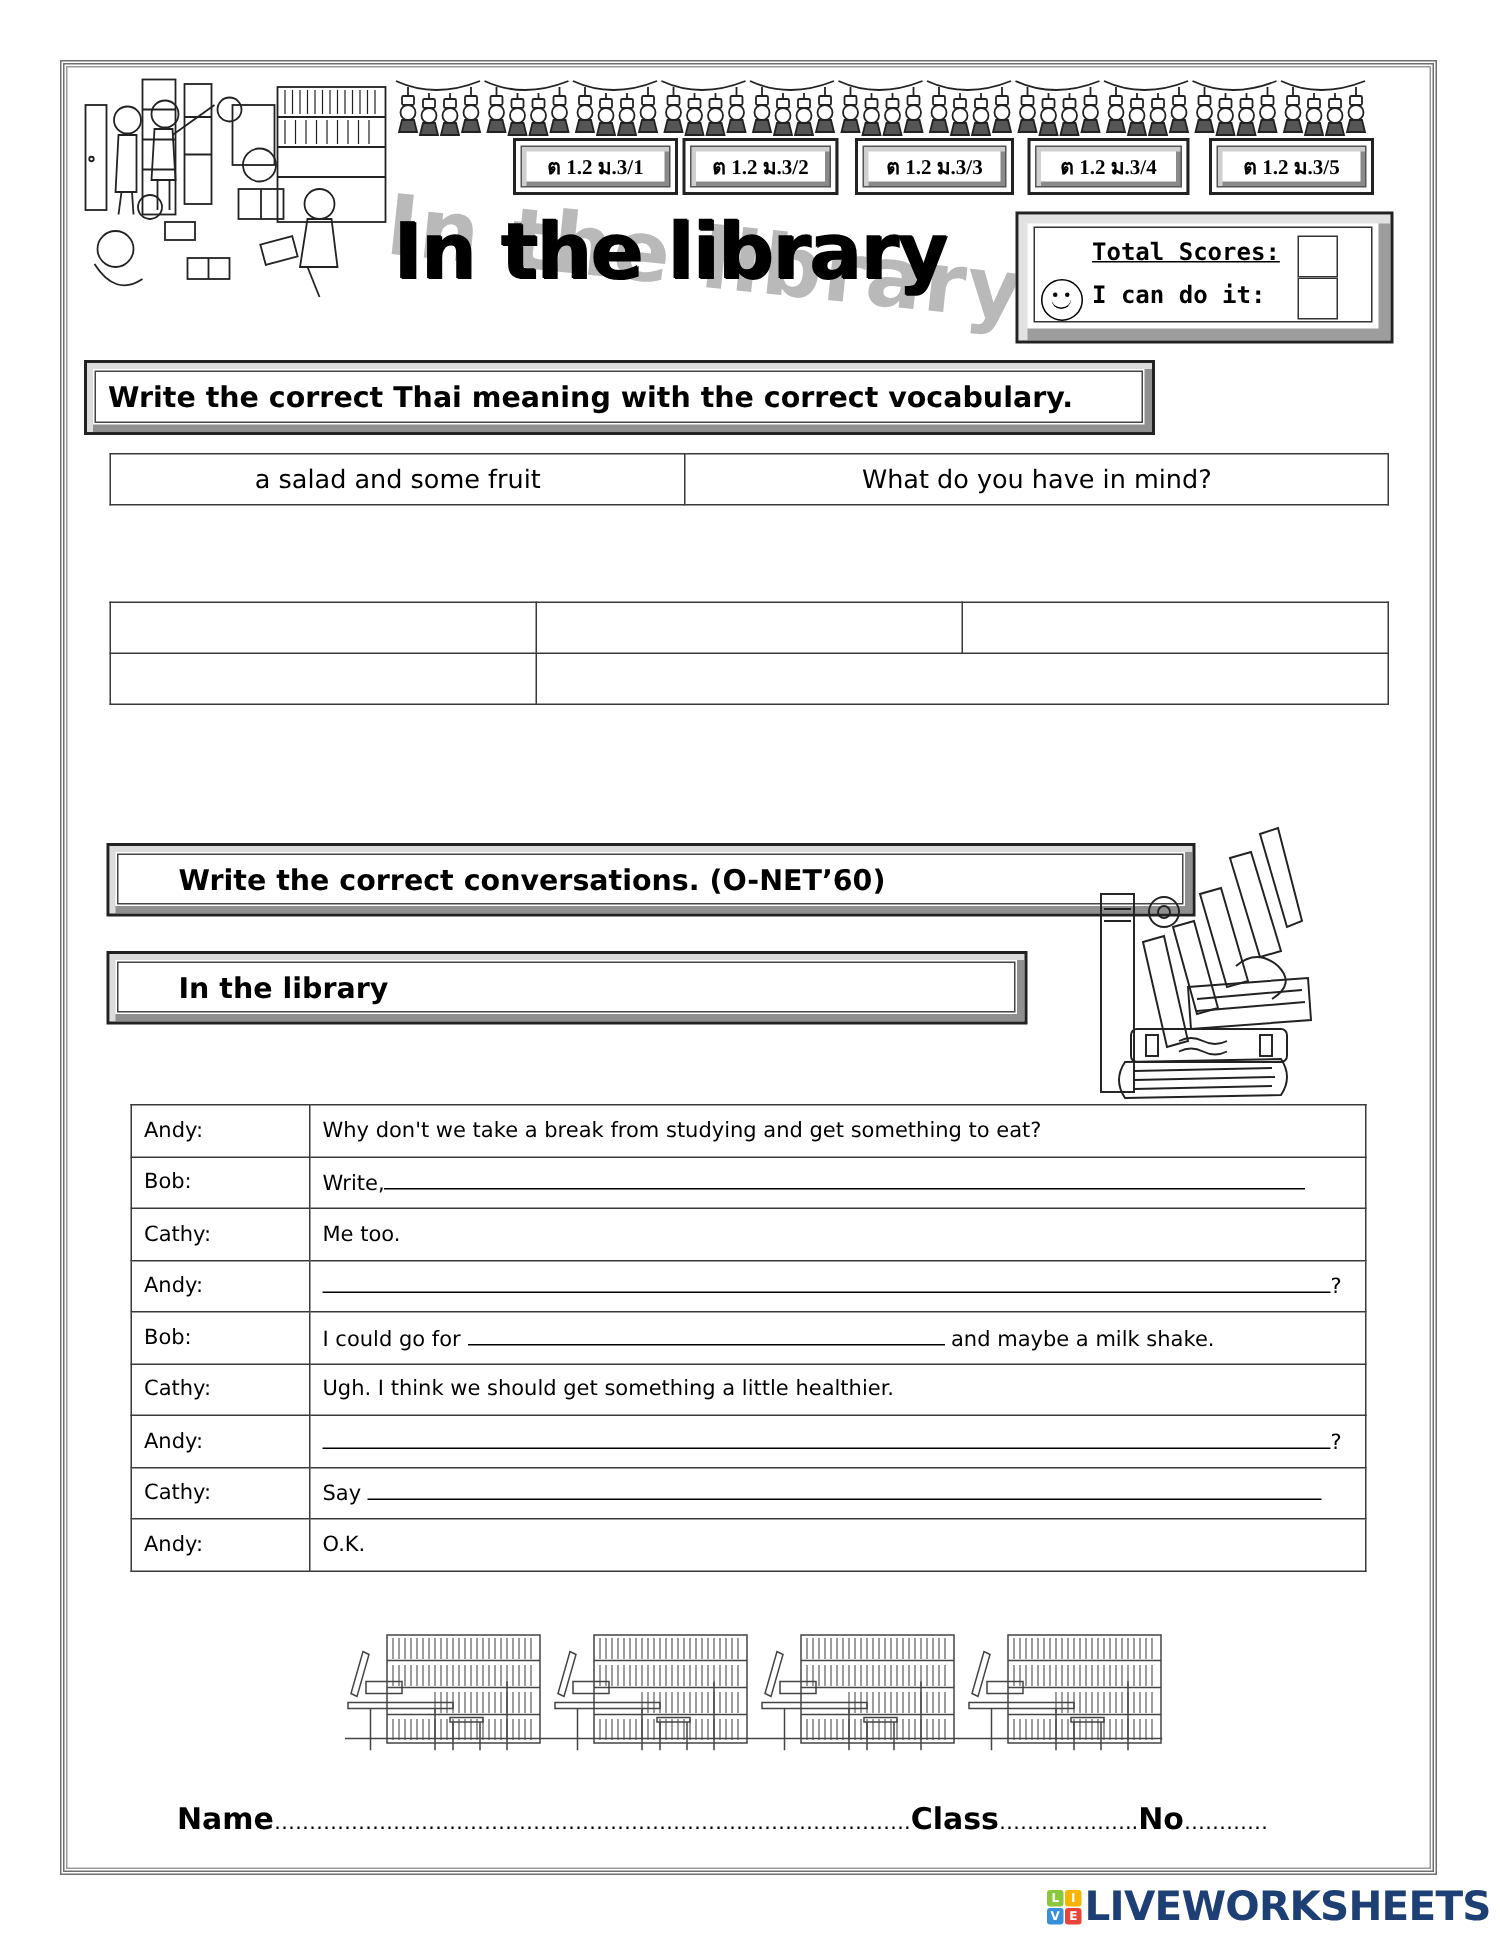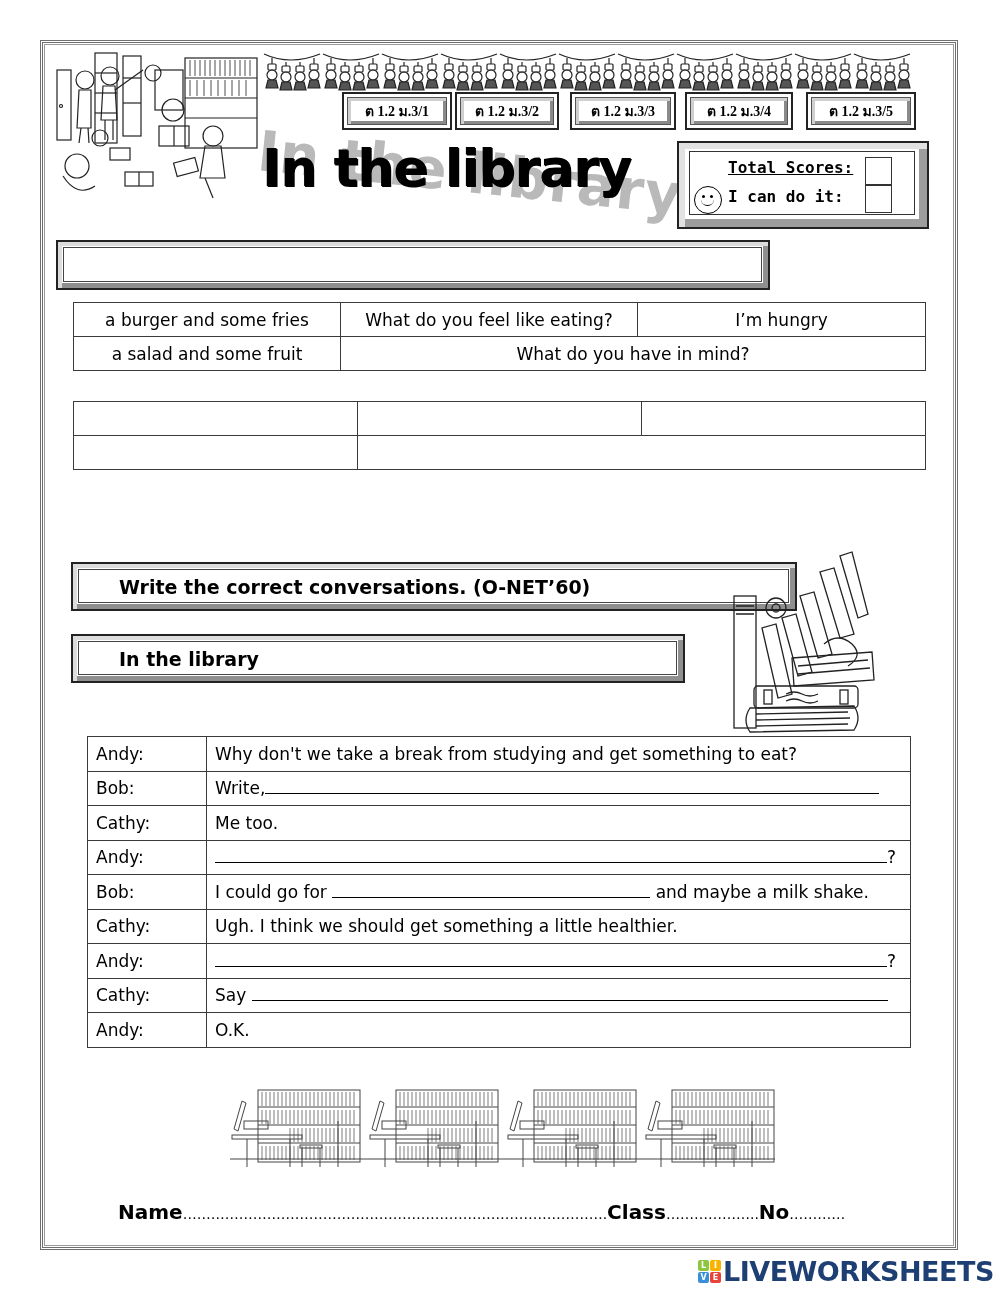--- a/index.html
+++ b/index.html
@@ -54,21 +54,21 @@
   }
   .bevel-bar .inner { position: absolute; left: 5px; top: 5px; right: 6px; bottom: 6px; border: 1px solid #444; }
   .bevel-bar span.t { position: relative; z-index: 1; }
 
   table { border-collapse: collapse; position: absolute; }
   td { border: 1px solid #3a3a3a; font-family: "DejaVu Sans", sans-serif; font-size: 17px; text-align: center; vertical-align: middle; }
 
   .vocab td { height: 34px; }
   .thai td { font-size: 16px; color: #333; }
 
-  .convo td { height: 34.5px; font-size: 17px; text-align: left; padding-left: 8px; }
+  .convo td { height: 34.5px; font-size: 14px; text-align: left; padding-left: 8px; }
   .convo td.speaker { width: 119px; }
   .blank { display: inline-block; border-bottom: 1.5px solid #000; height: 14px; vertical-align: baseline; }
 
   .book-art { position: absolute; left: 728px; top: 548px; width: 150px; height: 185px; }
   .shelves-art { position: absolute; left: 230px; top: 1087px; width: 545px; height: 80px; }
 
   .footer-line {
     position: absolute; left: 118px; top: 1200px; font-family: "DejaVu Sans", sans-serif; font-size: 20px; font-weight: bold; white-space: nowrap;
   }
   .footer-line .dots { font-weight: normal; font-size: 14px; letter-spacing: 0; }
@@ -201,29 +201,25 @@
     <div class="smiley"></div>
     <div class="score-label" style="left:38px;top:6px;text-decoration:underline;">Total Scores:</div>
     <div class="score-label" style="left:38px;top:35px;">I can do it:</div>
     <div class="score-cell" style="top:5px;"></div>
     <div class="score-cell" style="top:33px;"></div>
   </div>
 </div>
 
 <div class="bevel-bar" style="left:56px;top:240px;width:714px;height:50px;">
   <div class="inner"></div>
+  <span class="t" style="margin-left:14px;">Write the correct Thai meaning with the correct vocabulary.</span>
 </div>
 
 <table class="vocab" style="left:73px;top:302px;width:853px;">
   <tbody>
-      <tr>
-    <td style="width:267px;">a burger and some fries</td>
-    <td style="width:297px;">What do you feel like eating?</td>
-    <td>I’m hungry</td>
-  </tr>
   <tr>
     <td>a salad and some fruit</td>
     <td colspan="2">What do you have in mind?</td>
   </tr>
 </tbody>
   </table>
 
 <table class="thai" style="left:73px;top:401px;width:853px;">
   <tbody>
   <tr style="height:34px;">

